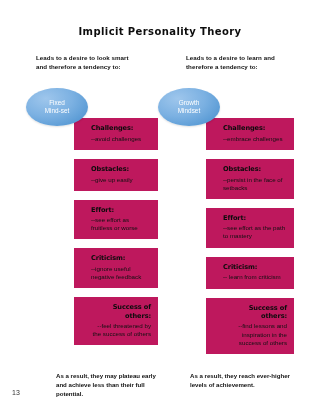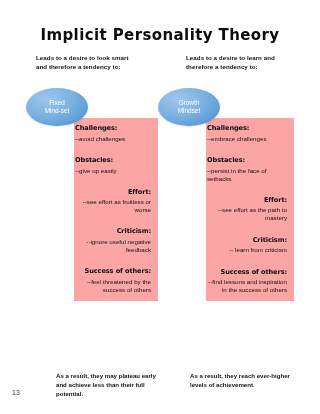--- a/index.html
+++ b/index.html
@@ -23,21 +23,21 @@
     background: #ffffff;
   }
 
   
   .title {
     position: absolute;
     left: 0;
     top: 26px;
     width: 320px;
     text-align: center;
-    font-size: 15px;
+    font-size: 10px;
     font-weight: 700;
     letter-spacing: 0.4px;
     color: #0d0d0d;
     font-family: "DejaVu Sans", sans-serif;
   }
 
   
   .lead {
     position: absolute;
     font-size: 6.2px;
@@ -70,22 +70,23 @@
   .ellipse-left  { left: 26px;  top: 88px; }
   .ellipse-right { left: 158px; top: 88px; }
   .ellipse span { display: block; }
 
   
   .col { position: absolute; }
   .col-left  { left: 74px;  top: 118px; width: 84px; }
   .col-right { left: 206px; top: 118px; width: 88px; }
 
   .box {
-    background: #fca5a5;
-    padding: 6px 7px 7px 1px;
+    background: #be185d;
+    padding: 6px 7px 7px 17px;
+    margin-bottom: 9px;
     box-sizing: border-box;
   }
   .box-left  { width: 84px; }
   .box-right { width: 88px; }
 
   .box-head {
     font-size: 6.6px;
     font-weight: 700;
     line-height: 1.25;
     color: #0c0c0c;
@@ -95,21 +96,21 @@
   }
   .box-body {
     font-size: 6.2px;
     font-weight: 400;
     line-height: 1.3;
     color: #111111;
   }
 
   
   .h1 { min-height: 30px; }
-  .h2 { min-height: 32px; text-align: right; }
+  .h2 { min-height: 32px; }
   .h4 { min-height: 38px; text-align: right; }
 
   
   .footer {
     position: absolute;
     font-size: 6.1px;
     font-weight: 700;
     line-height: 1.45;
     color: #111111;
   }

